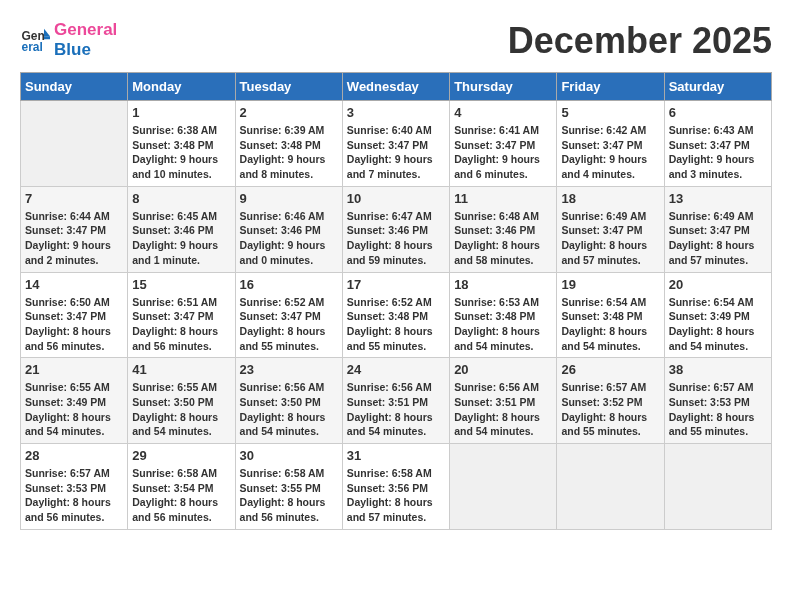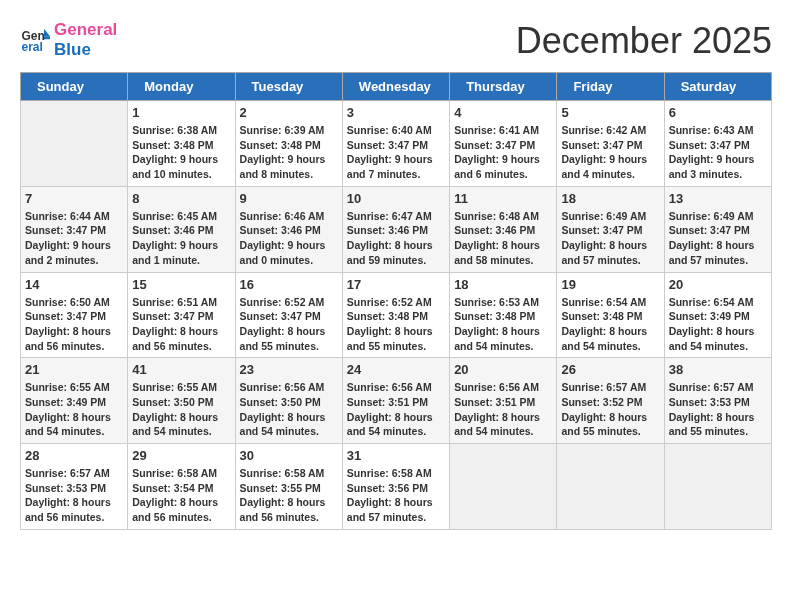--- a/index.html
+++ b/index.html
@@ -23,36 +23,36 @@
     }
     .logo-icon {
       width: 30px;
       height: 30px;
     }
     .title-block {
       text-align: right;
     }
     .month-title {
       font-size: 36px;
-      font-weight: normal;
+      font-weight: bold;
       color: #333;
     }
     .subtitle {
       font-size: 16px;
       color: #555;
     }
     table {
       width: 100%;
       border-collapse: collapse;
       font-size: 11px;
     }
     thead tr th {
       background-color: #2a6fba;
       color: #fff;
-      padding: 6px 16px;
+      padding: 6px 4px;
       text-align: left;
       font-size: 13px;
       font-weight: bold;
       border: 1px solid #aaa;
     }
     tbody tr td {
       border: 1px solid #ccc;
       vertical-align: top;
       padding: 4px;
       width: calc(100% / 7);

